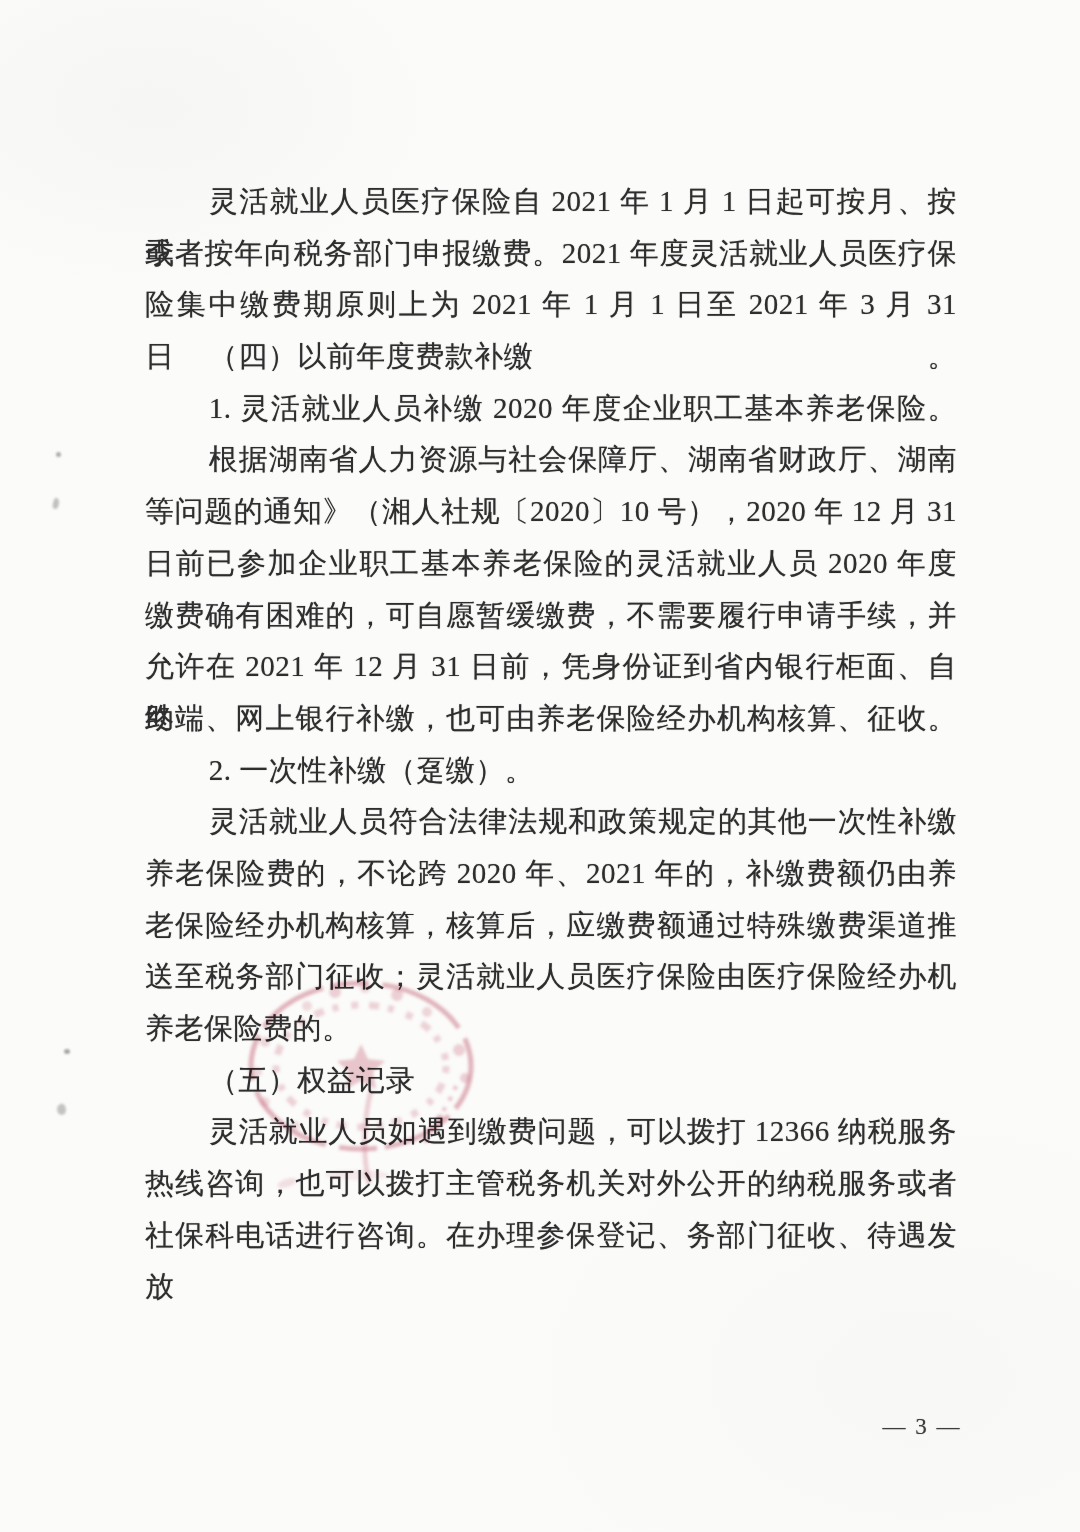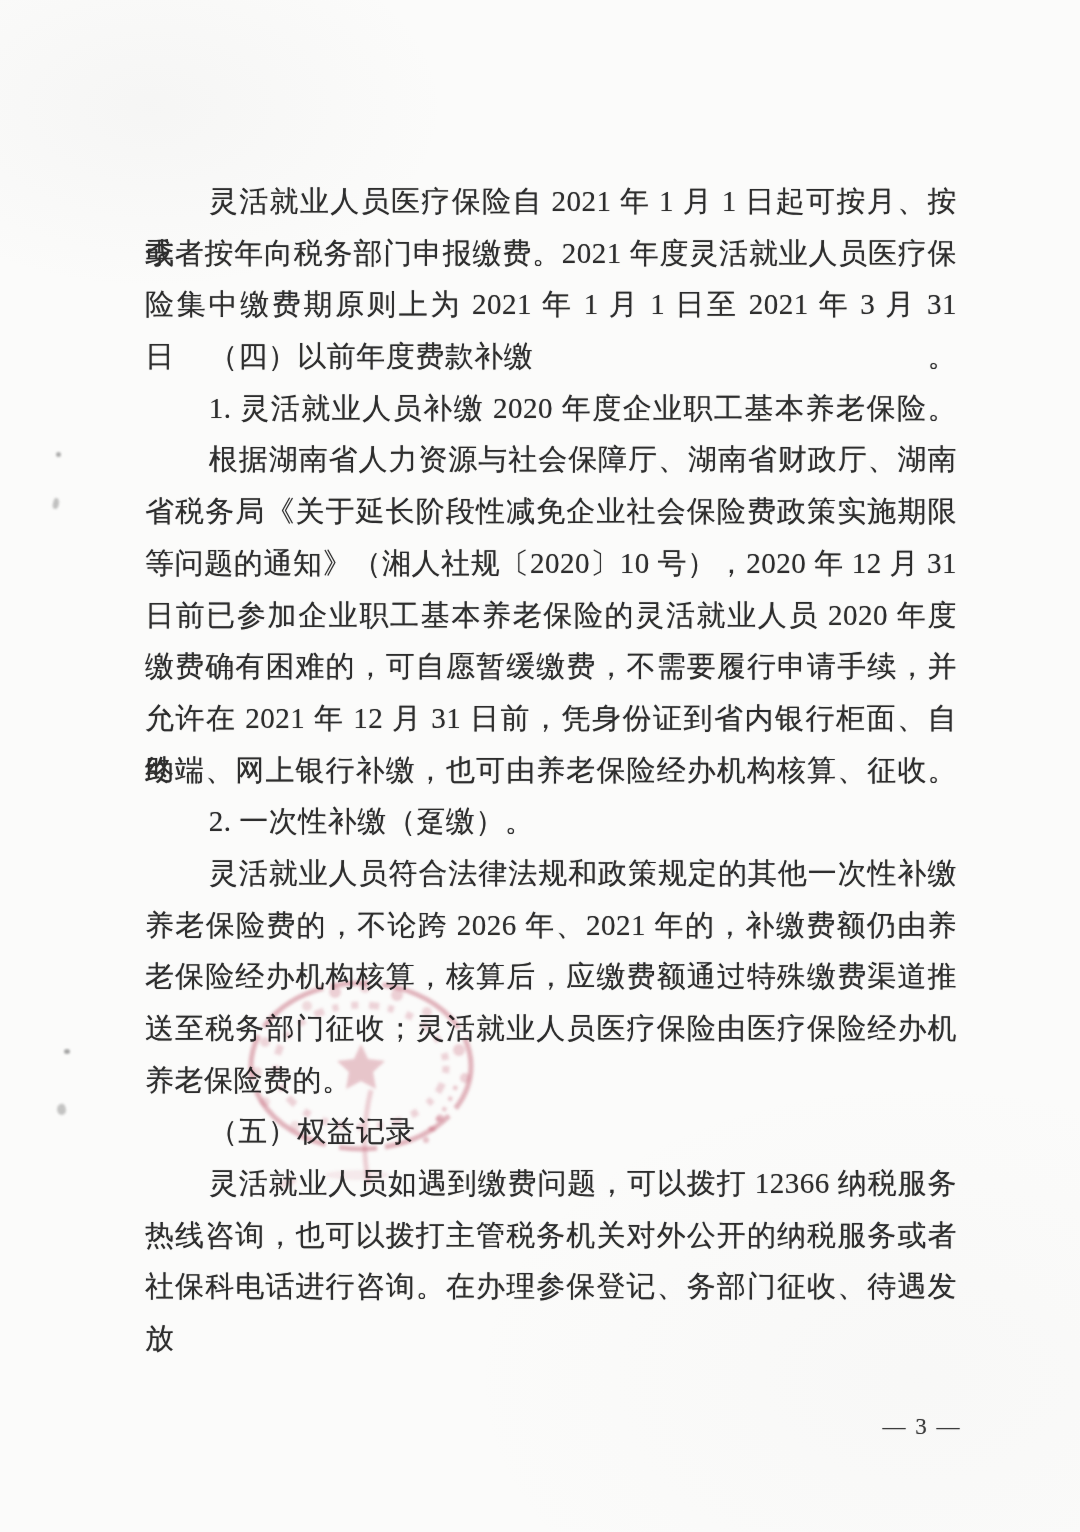--- a/index.html
+++ b/index.html
@@ -68,29 +68,28 @@
 
 <div class="page">
 
   <div class="textblock">
       <div class="line i j">灵活就业人员医疗保险自 2021 年 1 月 1 日起可按月、按季</div>
       <div class="line j">或者按年向税务部门申报缴费。2021 年度灵活就业人员医疗保</div>
       <div class="line j">险集中缴费期原则上为 2021 年 1 月 1 日至 2021 年 3 月 31 日。</div>
       <div class="line i">（四）以前年度费款补缴</div>
       <div class="line i j">1. 灵活就业人员补缴 2020 年度企业职工基本养老保险。</div>
       <div class="line i j">根据湖南省人力资源与社会保障厅、湖南省财政厅、湖南</div>
-      <div class="line j">省税务局《关于延长阶段性减免企业社会保险费政策实施期限</div>
       <div class="line j">等问题的通知》（湘人社规〔2020〕10 号），2020 年 12 月 31</div>
       <div class="line j">日前已参加企业职工基本养老保险的灵活就业人员 2020 年度</div>
       <div class="line j">缴费确有困难的，可自愿暂缓缴费，不需要履行申请手续，并</div>
       <div class="line j">允许在 2021 年 12 月 31 日前，凭身份证到省内银行柜面、自助</div>
       <div class="line j">终端、网上银行补缴，也可由养老保险经办机构核算、征收。</div>
       <div class="line i">2. 一次性补缴（趸缴）。</div>
       <div class="line i j">灵活就业人员符合法律法规和政策规定的其他一次性补缴</div>
-      <div class="line j">养老保险费的，不论跨 2026 年、2021 年的，补缴费额仍由养</div>
+      <div class="line j">养老保险费的，不论跨 2020 年、2021 年的，补缴费额仍由养</div>
       <div class="line j">老保险经办机构核算，核算后，应缴费额通过特殊缴费渠道推</div>
       <div class="line j">送至税务部门征收；灵活就业人员医疗保险由医疗保险经办机</div>
       <div class="line">养老保险费的。</div>
       <div class="line i">（五）权益记录</div>
       <div class="line i j">灵活就业人员如遇到缴费问题，可以拨打 12366 纳税服务</div>
       <div class="line j">热线咨询，也可以拨打主管税务机关对外公开的纳税服务或者</div>
       <div class="line j">社保科电话进行咨询。在办理参保登记、务部门征收、待遇发放</div>
     </div>
 
   <div class="pagenum">— 3 —</div>

